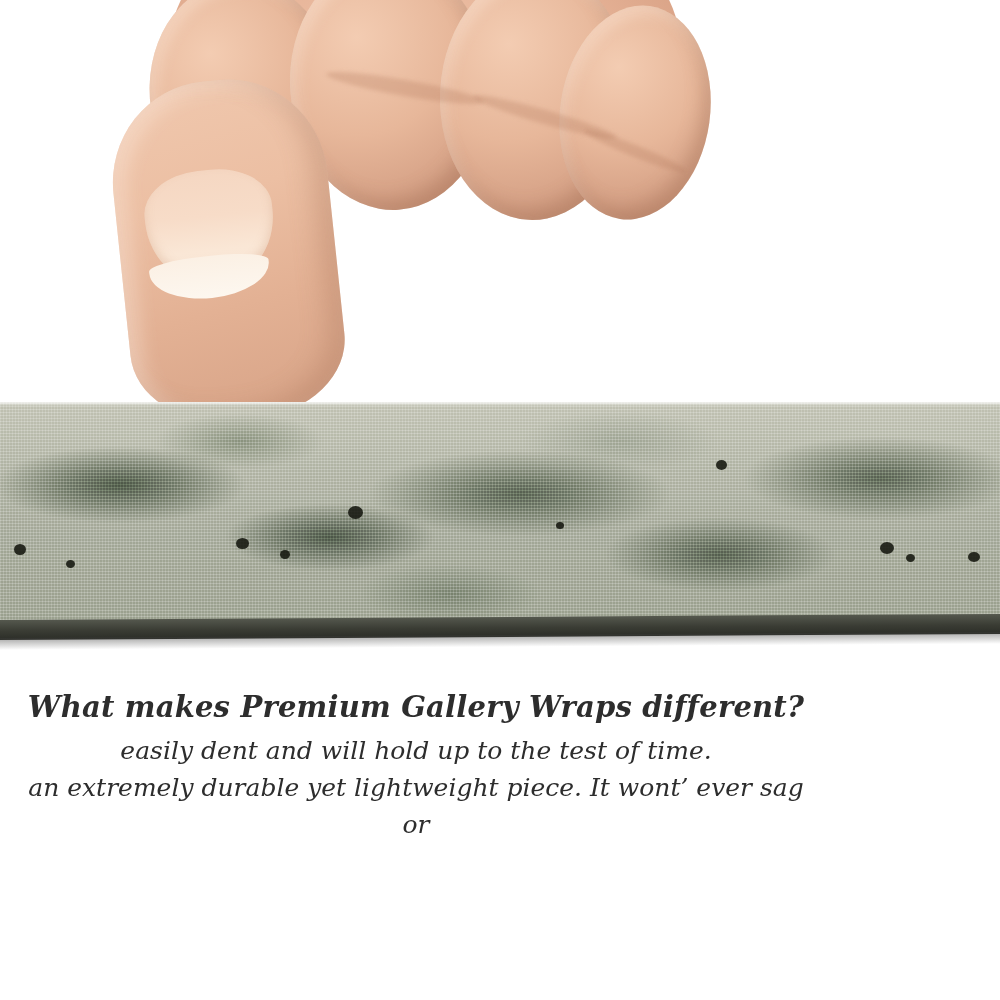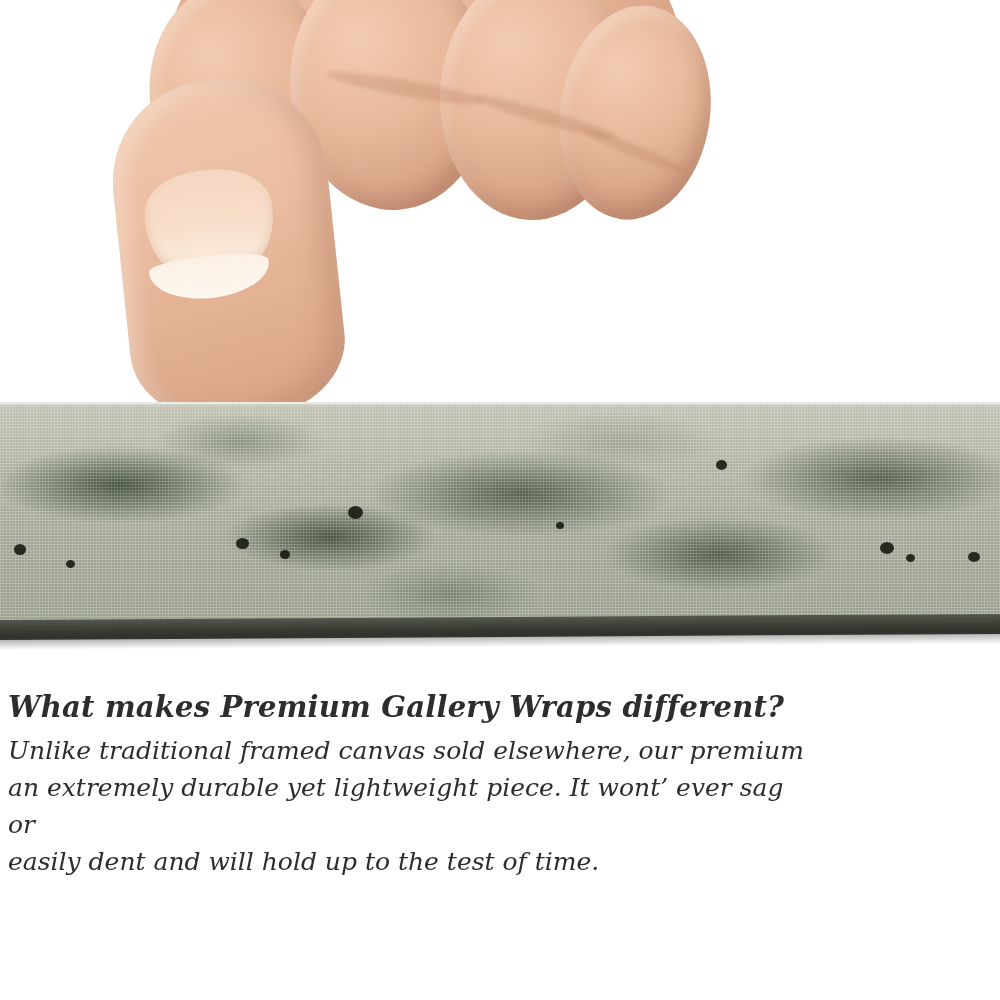--- a/index.html
+++ b/index.html
@@ -171,23 +171,24 @@
     width: 1000px;
     height: 12px;
     background: linear-gradient(180deg, rgba(60,60,58,0.45) 0%, rgba(255,255,255,0) 100%);
     transform: skewY(-0.35deg);
     transform-origin: left top;
   }
 
   
   .caption {
     position: absolute;
-    left: 8px;
+    left: 16px;
     top: 690px;
     width: 800px;
+    text-align: center;
     color: #2d2d2d;
     font-family: "DejaVu Serif", serif;
     font-style: italic;
   }
   .caption h2 {
     margin: 0 0 8px 0;
     font-size: 29px;
     font-weight: 700;
     letter-spacing: 0.2px;
   }
@@ -238,19 +239,18 @@
       </div>
       <div class="wrap-side"></div>
       <div class="wrap-shadow"></div>
     </div>
 
   </div>
 
   <div class="caption">
     <h2>What makes Premium Gallery Wraps different?</h2>
     <p>
-      <span class="line">Unlike traditional framed canvas sold elsewhere, our premium</span>
+      <span class="line">easily dent and will hold up to the test of time.</span>
       <span class="line">an extremely durable yet lightweight piece. It wont’ ever sag or</span>
-      <span class="line">easily dent and will hold up to the test of time.</span>
     </p>
   </div>
 
 </div>
 
 </body></html>

